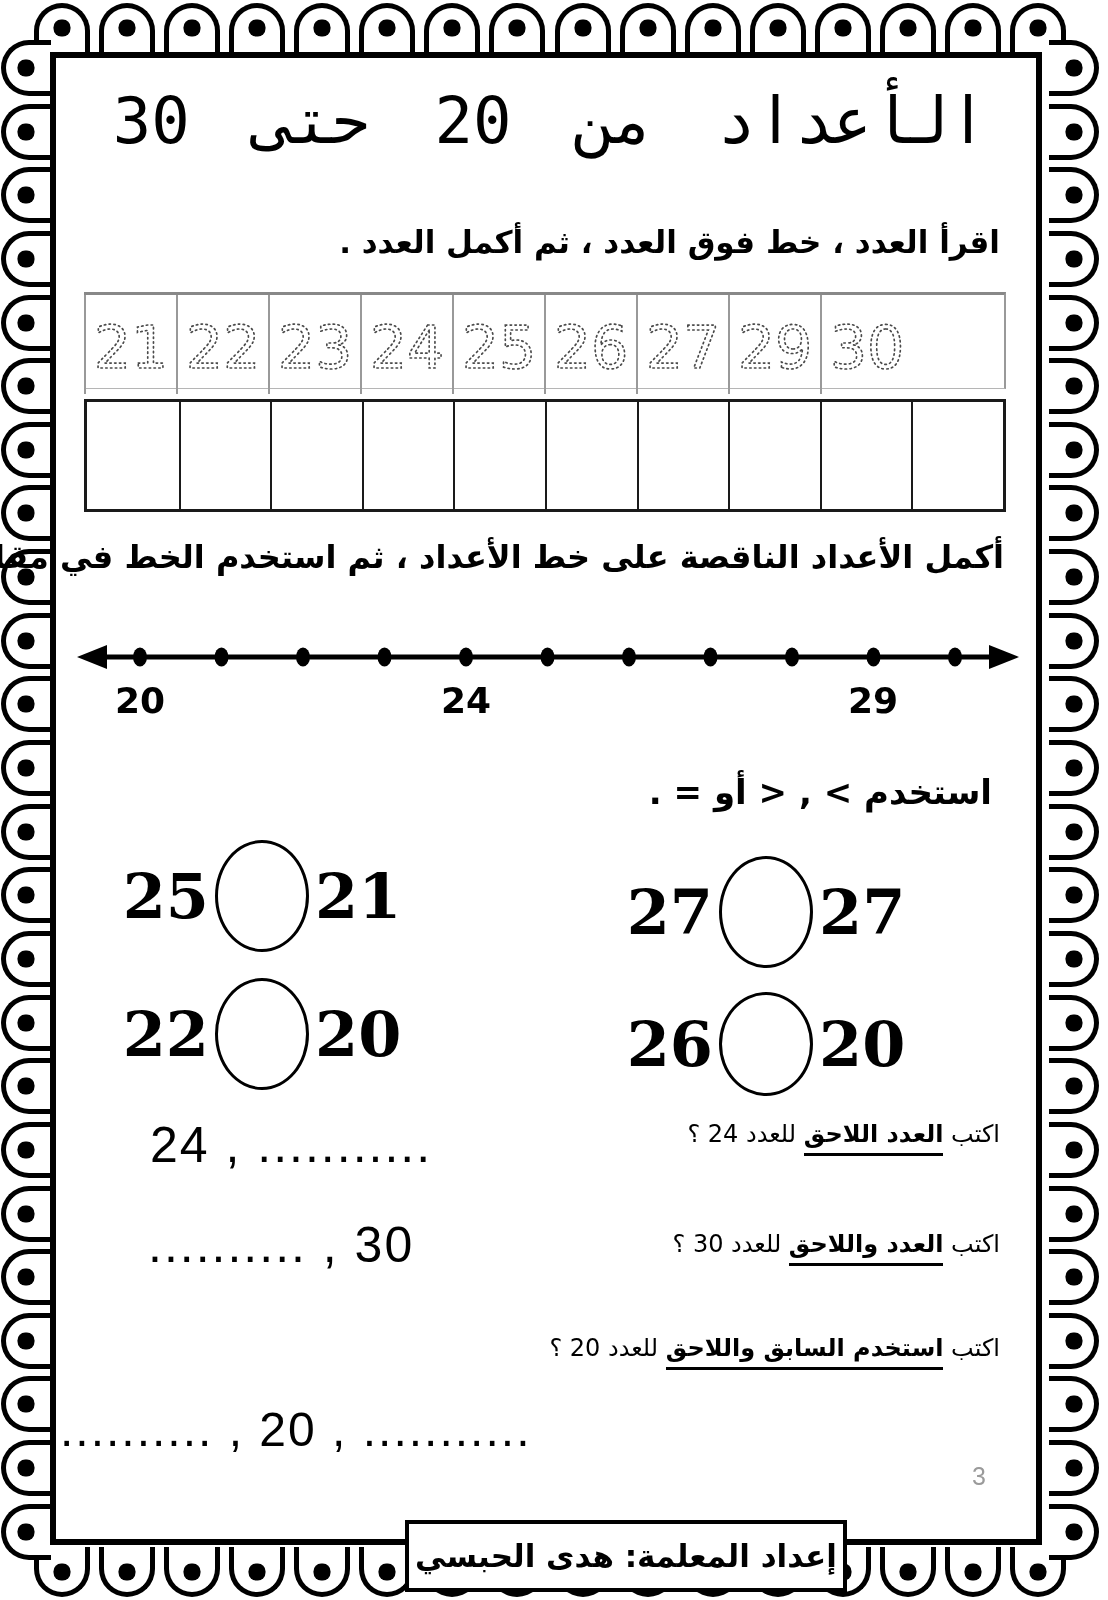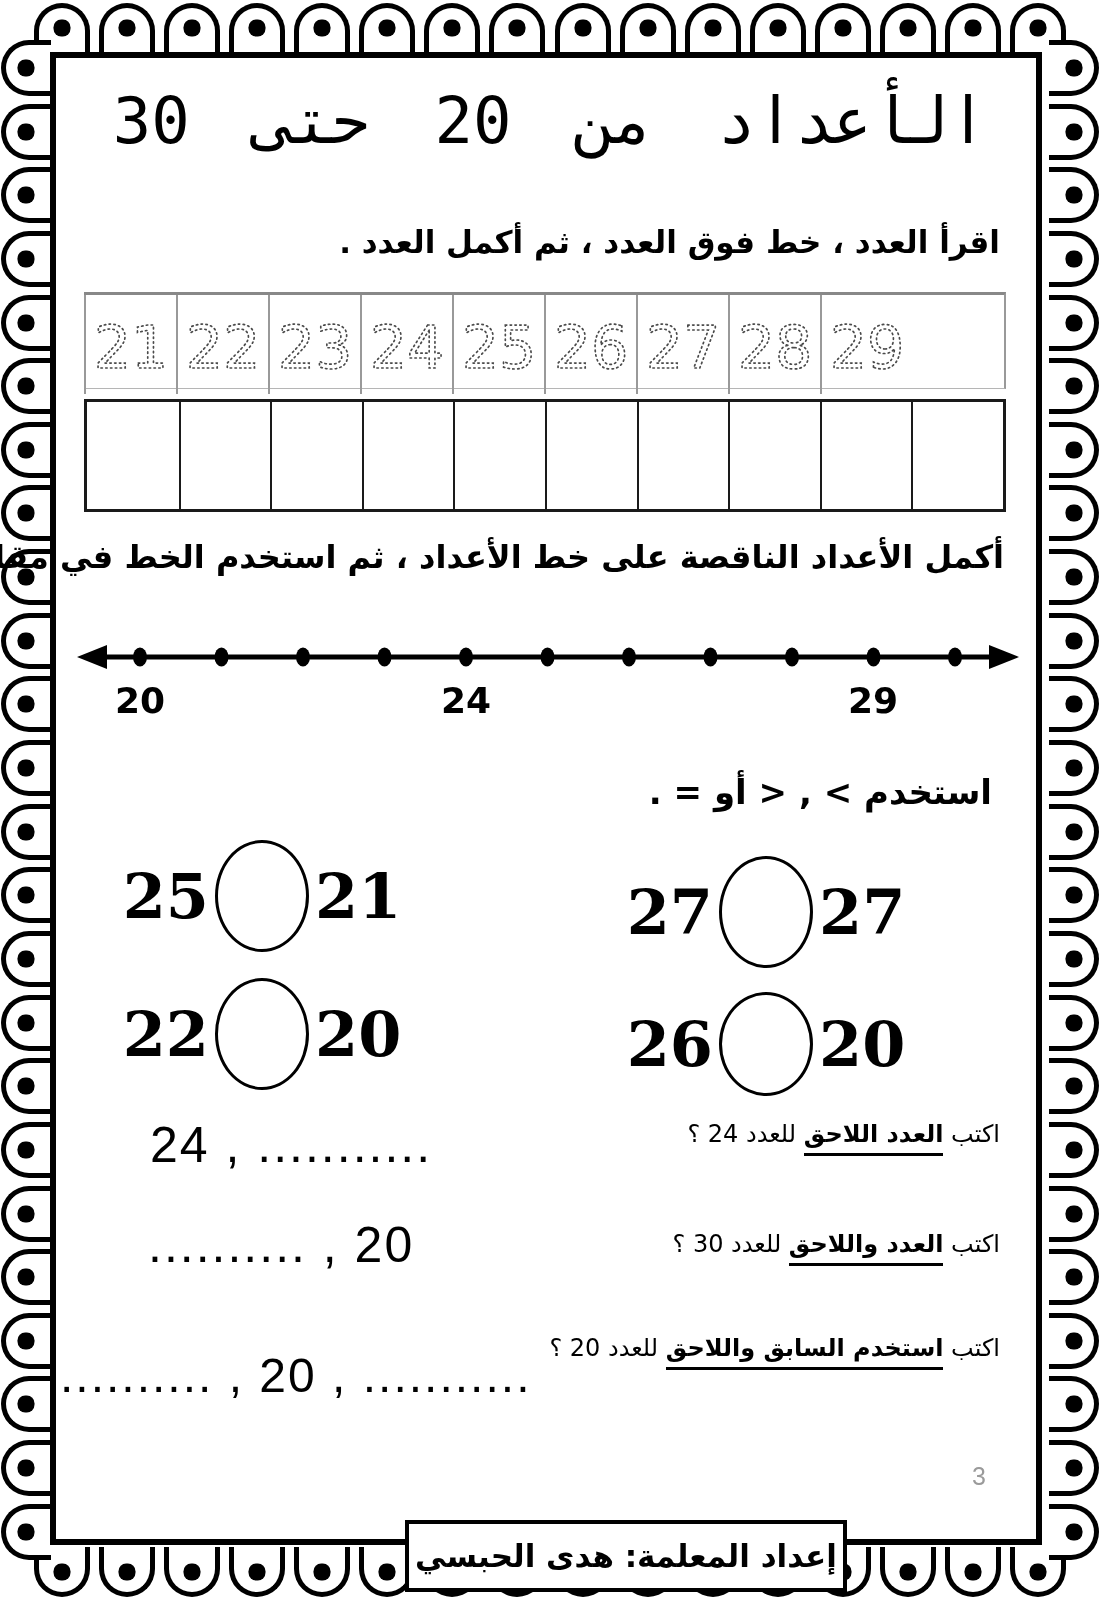--- a/index.html
+++ b/index.html
@@ -66,21 +66,21 @@
   #cmp-3 .compare-circle{height:98px;}
 
   
   .question{position:absolute;right:100px;direction:rtl;white-space:nowrap;font-size:24px;z-index:3;}
   .q-phrase{font-weight:bold;border-bottom:3px solid #000;padding-bottom:5px;}
   #q-0{top:1120px;} #q-1{top:1230px;} #q-2{top:1334px;}
   .answer{position:absolute;direction:ltr;font-family:"Liberation Sans","DejaVu Sans",sans-serif;
           font-size:50px;letter-spacing:2px;z-index:3;white-space:nowrap;}
   #ans-0{left:150px;top:1108px;margin-top:8px;}
   #ans-1{left:148px;top:1216px;}
-  #ans-2{left:60px;top:1348px;font-size:48px;}
+  #ans-2{left:60px;top:1402px;font-size:48px;}
 
   
   #footer-box{left:405px;top:1520px;width:442px;height:72px;border:4px solid #000;background:#fff;
               display:flex;align-items:center;justify-content:center;direction:rtl;
               font-weight:bold;font-size:31px;z-index:6;box-sizing:border-box;}
   #page-num{left:972px;top:1462px;color:#9a9a9a;font-family:"Liberation Sans",sans-serif;font-size:25px;z-index:3;}
 </style>
 </head>
 <body>
 
@@ -197,24 +197,24 @@
       <div class="trace-cell"><svg viewBox="0 0 92 97" width="100%" height="100%" preserveAspectRatio="xMidYMid meet">
           <text class="trace-text" x="46" y="52" text-anchor="middle" dominant-baseline="central">25</text>
         </svg></div>
       <div class="trace-cell"><svg viewBox="0 0 92 97" width="100%" height="100%" preserveAspectRatio="xMidYMid meet">
           <text class="trace-text" x="46" y="52" text-anchor="middle" dominant-baseline="central">26</text>
         </svg></div>
       <div class="trace-cell"><svg viewBox="0 0 92 97" width="100%" height="100%" preserveAspectRatio="xMidYMid meet">
           <text class="trace-text" x="46" y="52" text-anchor="middle" dominant-baseline="central">27</text>
         </svg></div>
       <div class="trace-cell"><svg viewBox="0 0 92 97" width="100%" height="100%" preserveAspectRatio="xMidYMid meet">
-          <text class="trace-text" x="46" y="52" text-anchor="middle" dominant-baseline="central">28</text>
-        </svg></div>
-      <div class="trace-cell"><svg viewBox="0 0 92 97" width="100%" height="100%" preserveAspectRatio="xMidYMid meet">
           <text class="trace-text" x="46" y="52" text-anchor="middle" dominant-baseline="central">29</text>
+        </svg></div>
+      <div class="trace-cell"><svg viewBox="0 0 92 97" width="100%" height="100%" preserveAspectRatio="xMidYMid meet">
+          <text class="trace-text" x="46" y="52" text-anchor="middle" dominant-baseline="central">30</text>
         </svg></div>
     </div>
   <div id="write-row" class="content">
       <div class="write-cell"></div>
       <div class="write-cell"></div>
       <div class="write-cell"></div>
       <div class="write-cell"></div>
       <div class="write-cell"></div>
       <div class="write-cell"></div>
       <div class="write-cell"></div>
@@ -276,21 +276,21 @@
     <span>اكتب </span><span class="q-phrase">العدد اللاحق</span><span> للعدد 24 ؟</span>
   </div>
   <div id="q-1" class="question">
     <span>اكتب </span><span class="q-phrase">العدد واللاحق</span><span> للعدد 30 ؟</span>
   </div>
   <div id="q-2" class="question">
     <span>اكتب </span><span class="q-phrase">استخدم السابق واللاحق</span><span> للعدد 20 ؟</span>
   </div>
 
   <div id="ans-0" class="answer">24 , ...........</div>
-  <div id="ans-1" class="answer">.......... ,  20</div>
+  <div id="ans-1" class="answer">.......... ,  30</div>
   <div id="ans-2" class="answer">.......... , 20 , ...........</div>
 
   <div id="footer-box" class="content">
     <span>إعداد المعلمة: هدى الحبسي</span>
   </div>
   <div id="page-num" class="content">3</div>
 
 </div>
 
 </body></html>

